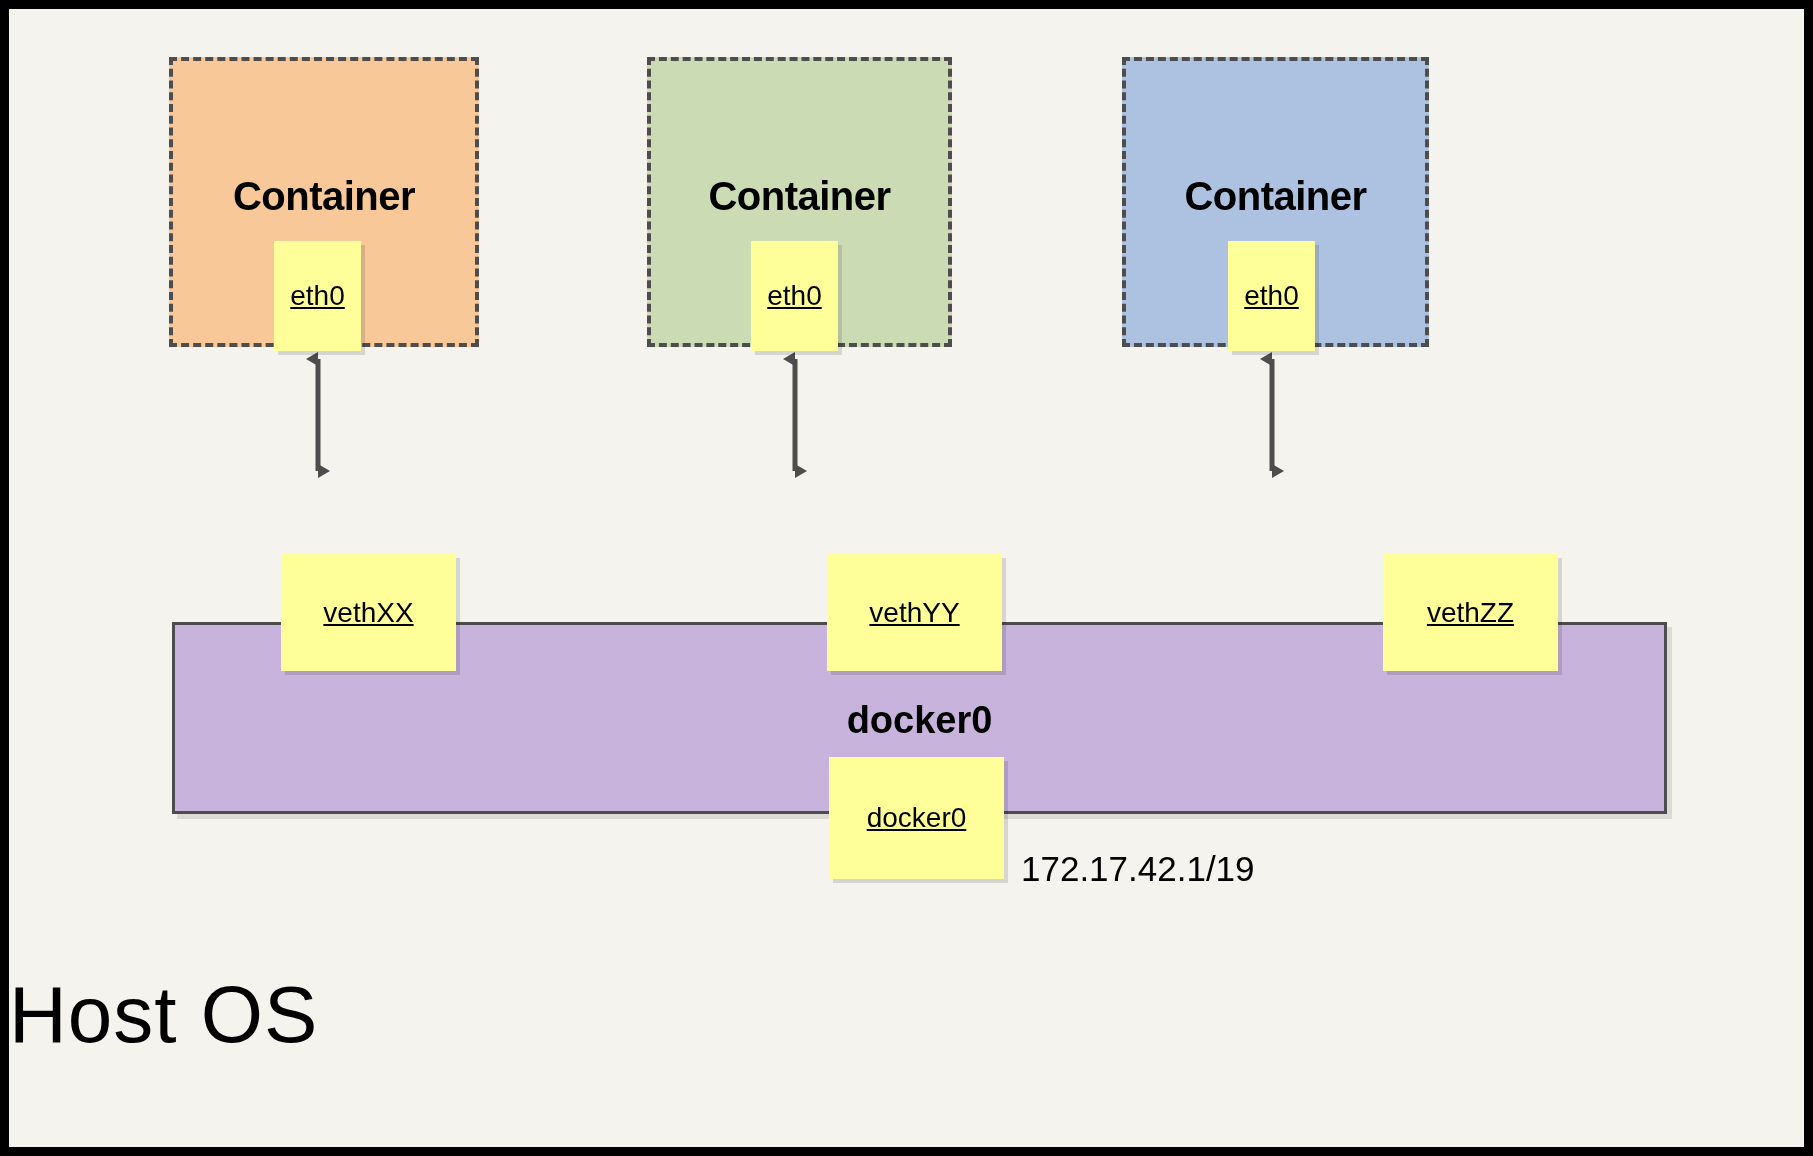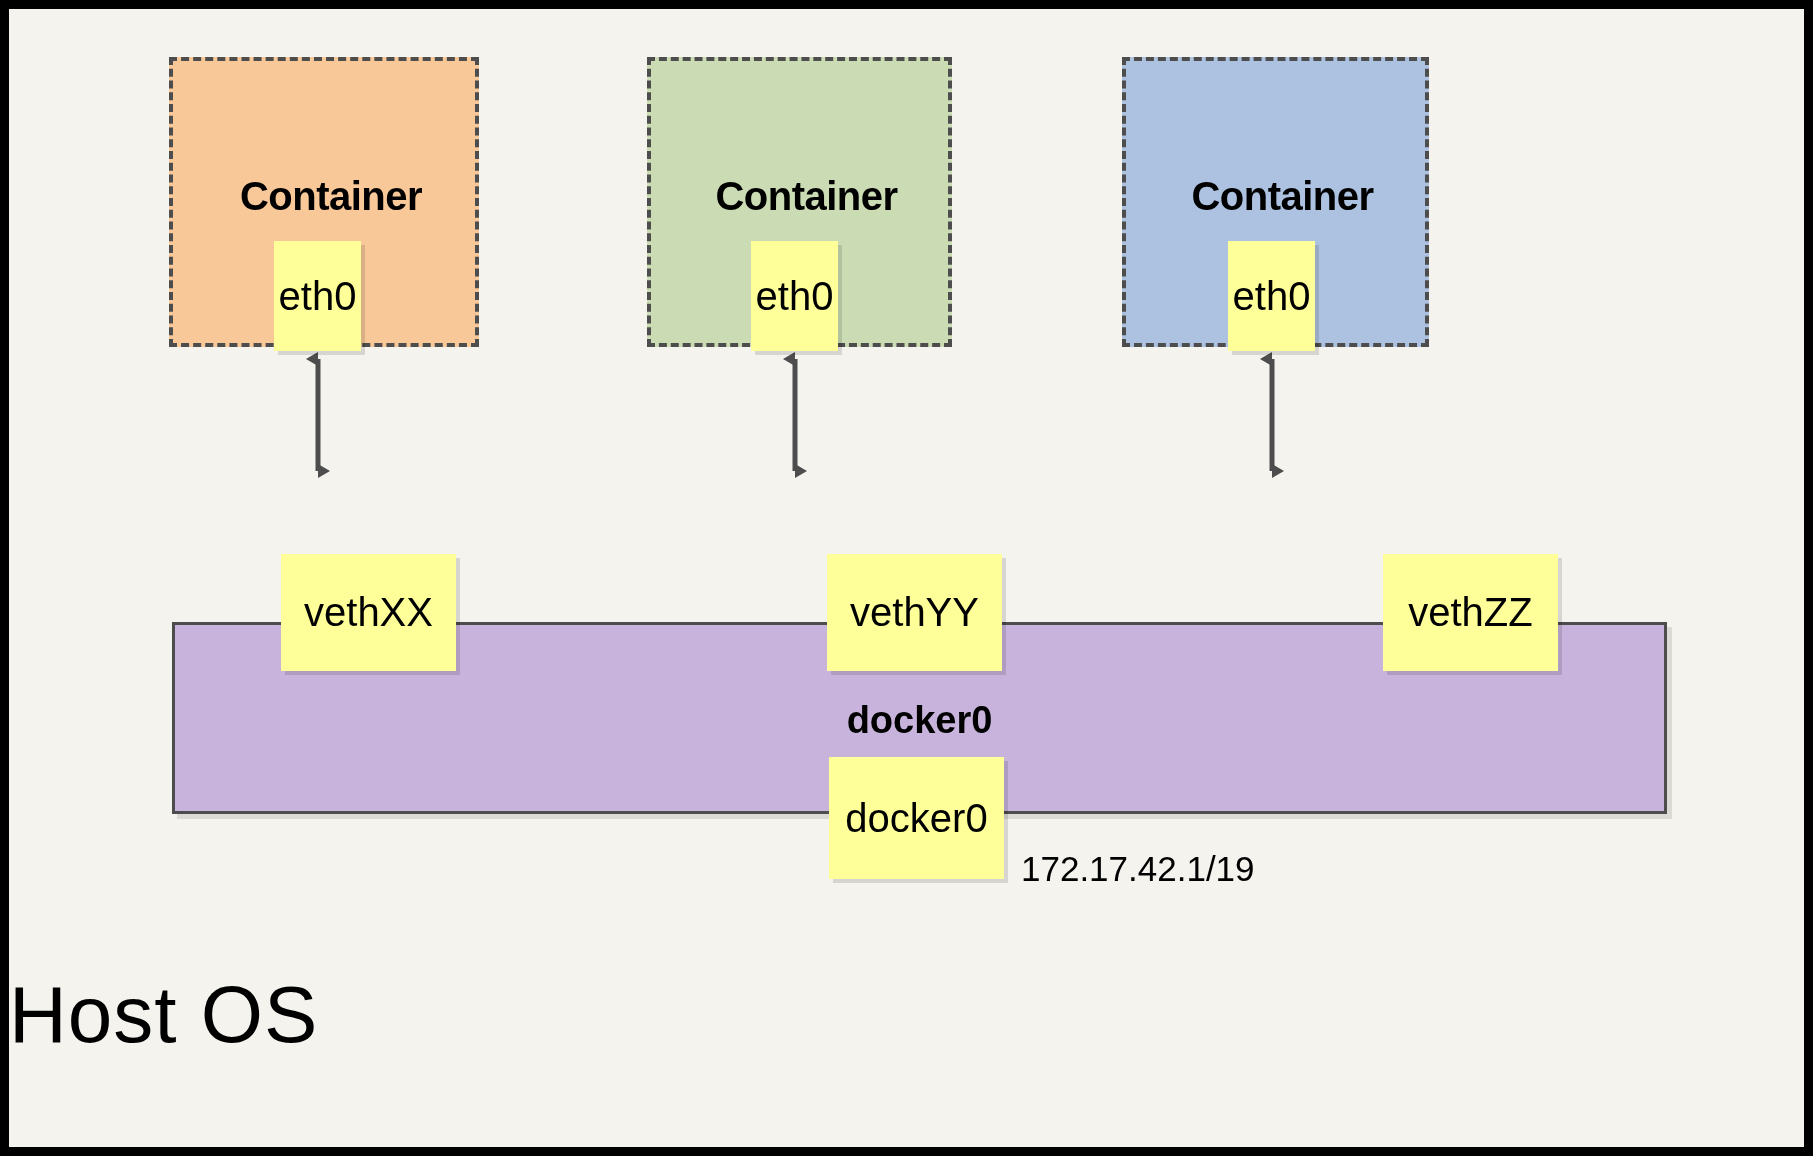--- a/index.html
+++ b/index.html
@@ -27,35 +27,35 @@
   }
   .container-title {
     position: absolute;
     left: 0;
     right: 0;
     text-align: center;
     font-size: 40px;
     font-weight: bold;
     color: #000000;
     letter-spacing: -0.5px;
-    margin-left: 7px;
   }
 
   
   .note {
     position: absolute;
     background: #ffff99;
     box-sizing: border-box;
     box-shadow: 4px 4px 0 rgba(0,0,0,0.12);
     display: flex;
     align-items: center;
     justify-content: center;
     color: #000000;
-    font-size: 40px;
+    font-size: 28px;
     z-index: 30;
+    text-decoration: underline;
   }
 
   
   .bridge {
     position: absolute;
     box-sizing: border-box;
     background: #c7b3db;
     border: 3px solid #4d4d4d;
     box-shadow: 5px 5px 0 rgba(0,0,0,0.10);
     z-index: 10;

